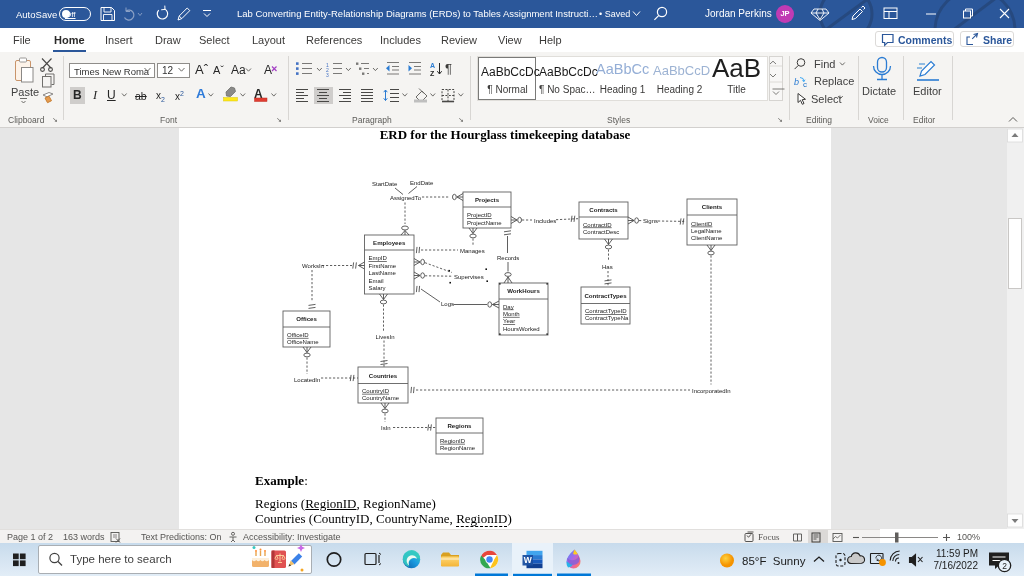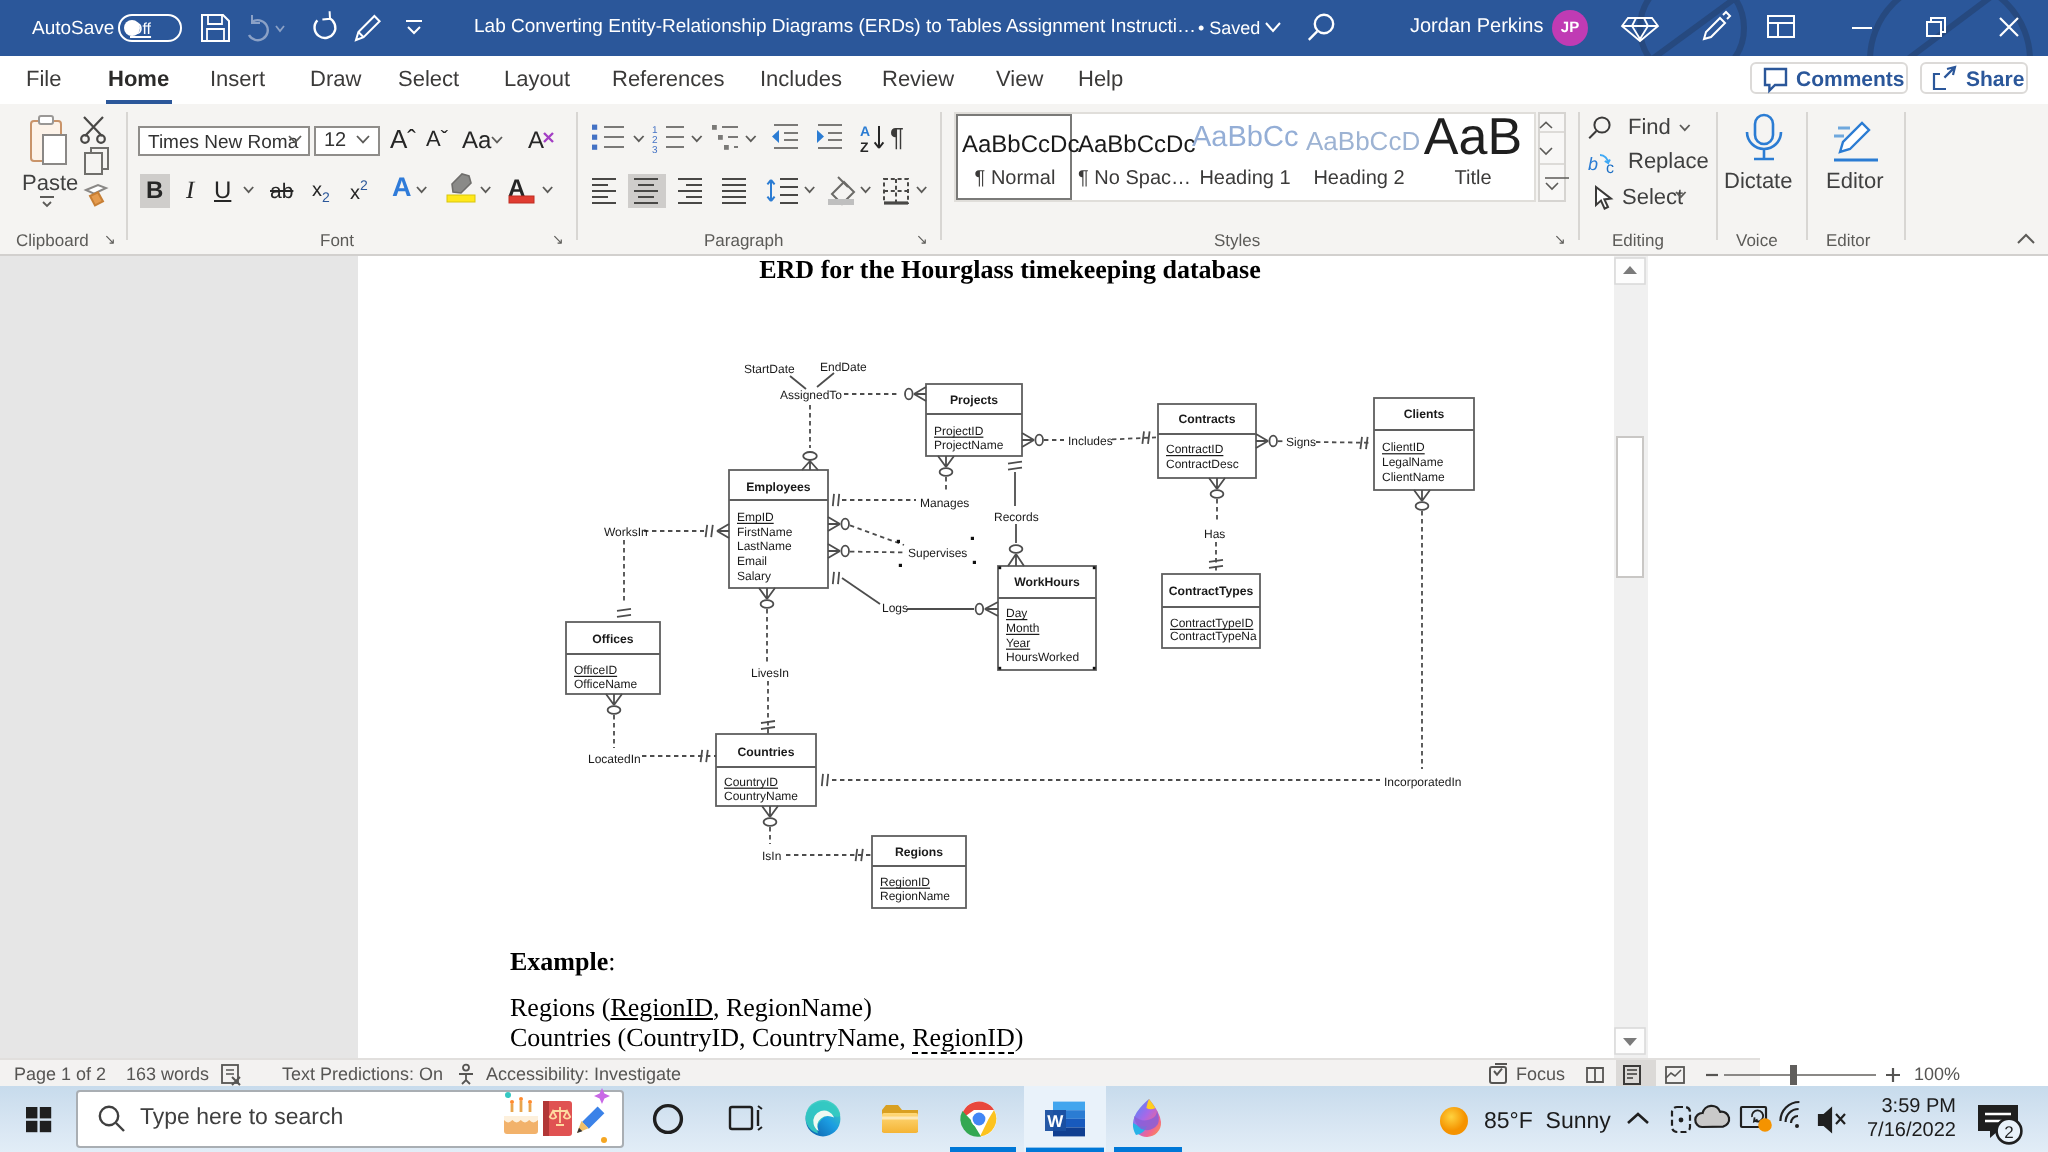--- a/index.html
+++ b/index.html
@@ -17,21 +17,21 @@
 .tab.home{font-weight:bold;color:#2b2a29;}
 .homeline{position:absolute;left:53px;top:22px;width:33px;height:2px;background:#2b579a;}
 
 #ribbon{position:absolute;left:0;top:52px;width:1024px;height:76px;background:#f5f4f2;border-bottom:1px solid #d2d0ce;}
 .grplabel{position:absolute;top:63px;font-size:8.5px;color:#5c5b58;}
 .gsep{position:absolute;top:4px;width:1px;height:64px;background:#d8d6d3;}
 .launch{position:absolute;top:64px;width:8px;height:8px;font-size:7px;color:#5c5b58;}
 .combo{position:absolute;background:#fff;border:1px solid #8f8d8a;font-size:10px;color:#333;white-space:nowrap;}
 .icontxt{position:absolute;font-size:11px;color:#404040;}
 
-#doc{position:absolute;left:0;top:128px;width:824px;height:401px;background:#e6e6e6;overflow:hidden;}
+#doc{position:absolute;left:0;top:128px;width:1024px;height:401px;background:#e6e6e6;overflow:hidden;}
 #page{position:absolute;left:179px;top:-2px;width:652px;height:405px;background:#fff;}
 #vscroll{position:absolute;right:0;top:0;width:17px;height:401px;background:#f0f0f0;}
 #vthumb{position:absolute;left:1px;top:90px;width:14px;height:71px;background:#fff;border:1px solid #c9c7c5;}
 .serif{font-family:"Liberation Serif",serif;color:#000;}
 
 #status{position:absolute;left:0;top:529px;width:880px;height:14px;background:#f3f2f1;border-top:1px solid #e1dfdd;font-size:9px;color:#565553;}
 #status span{position:absolute;top:2px;}
 
 #task{position:absolute;left:0;top:543px;width:1024px;height:33px;background:linear-gradient(180deg,#c7dbec 0%,#d4e3f1 45%,#e2edf7 100%);}
 #search{position:absolute;left:38px;top:2px;width:274px;height:29px;background:#fff;border:1px solid #a9aeb3;border-radius:2px;}
@@ -570,21 +570,21 @@
       <path d="M4.5,391 l3.5,4 3.5,-4 z" fill="#7a7a7a"></path>
     </svg>
   </div>
 </div>
 
 <div id="status">
   <span style="left:7px;">Page 1 of 2</span>
   <span style="left:63px;">163 words</span>
   <span style="left:141px;">Text Predictions: On</span>
   <span style="left:243px;">Accessibility: Investigate</span>
-  <span style="left:758px;">Focus</span>
+  <span style="left:758px;font-family:Liberation Serif, serif;">Focus</span>
   <span style="left:957px;">100%</span>
   <span class="abs" style="left:808px;top:0;width:20px;height:14px;background:#dbd9d7;"></span>
   <svg class="abs" style="left:110px;top:1px;" width="130" height="12" viewBox="0 0 130 12" fill="none" stroke="#565553">
     <rect x="1" y="1.5" width="8" height="9" stroke-width="0.9"></rect>
     <path d="M3,4 h4 M3,6 h4" stroke-width="0.7"></path>
     <path d="M6,7.5 l4,4 m0,-4 l-4,4" stroke-width="1"></path>
     <circle cx="123" cy="2.8" r="1.5" stroke-width="0.9"></circle>
     <path d="M119.5,6 h7 M123,6 v3 M121,11 l2,-2 2,2" stroke-width="0.9"></path>
   </svg>
   <svg class="abs" style="left:0;top:-529px;" width="1024" height="590" viewBox="0 0 1024 590" fill="none">
@@ -603,21 +603,21 @@
     </g>
   </svg>
 </div>
 
 <div id="task">
   <div id="search">
         <span style="position:absolute;left:31px;top:7px;font-size:11.5px;color:#3f3f3f;">Type here to search</span>
       </div>
   <span class="abs" style="left:512px;top:0;width:41px;height:33px;background:#e9f2fa;"></span>
   <span class="abs" style="left:742px;top:12px;font-size:11.5px;color:#1c1c1c;">85°F &nbsp;Sunny</span>
-  <span class="abs" style="left:928px;top:4.5px;width:50px;text-align:right;font-size:10px;color:#1c1c1c;">3:59 PM</span>
+  <span class="abs" style="left:928px;top:4.5px;width:50px;text-align:right;font-size:10px;color:#1c1c1c;">11:59 PM</span>
   <span class="abs" style="left:928px;top:17px;width:50px;text-align:right;font-size:10px;color:#1c1c1c;">7/16/2022</span>
   <svg class="abs" style="left:0;top:0;" width="1024" height="33" viewBox="0 543 1024 33" fill="none">
     <defs>
       <radialGradient id="sun" cx="40%" cy="35%">
             <stop offset="0%" stop-color="#ffd23e"></stop>
             <stop offset="100%" stop-color="#f59300"></stop>
           </radialGradient>
       <linearGradient id="edgeg" x1="0" y1="1" x2="1" y2="0">
             <stop offset="0%" stop-color="#0c59a4"></stop>
             <stop offset="55%" stop-color="#1b9de2"></stop>

